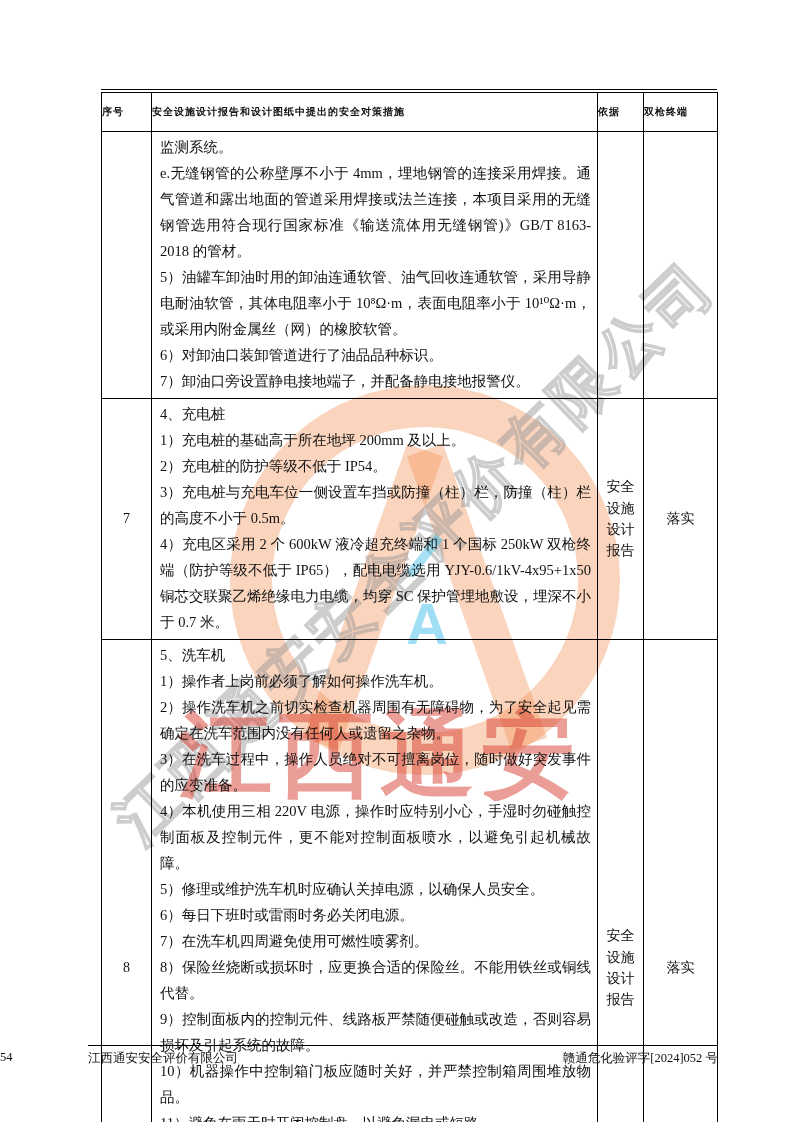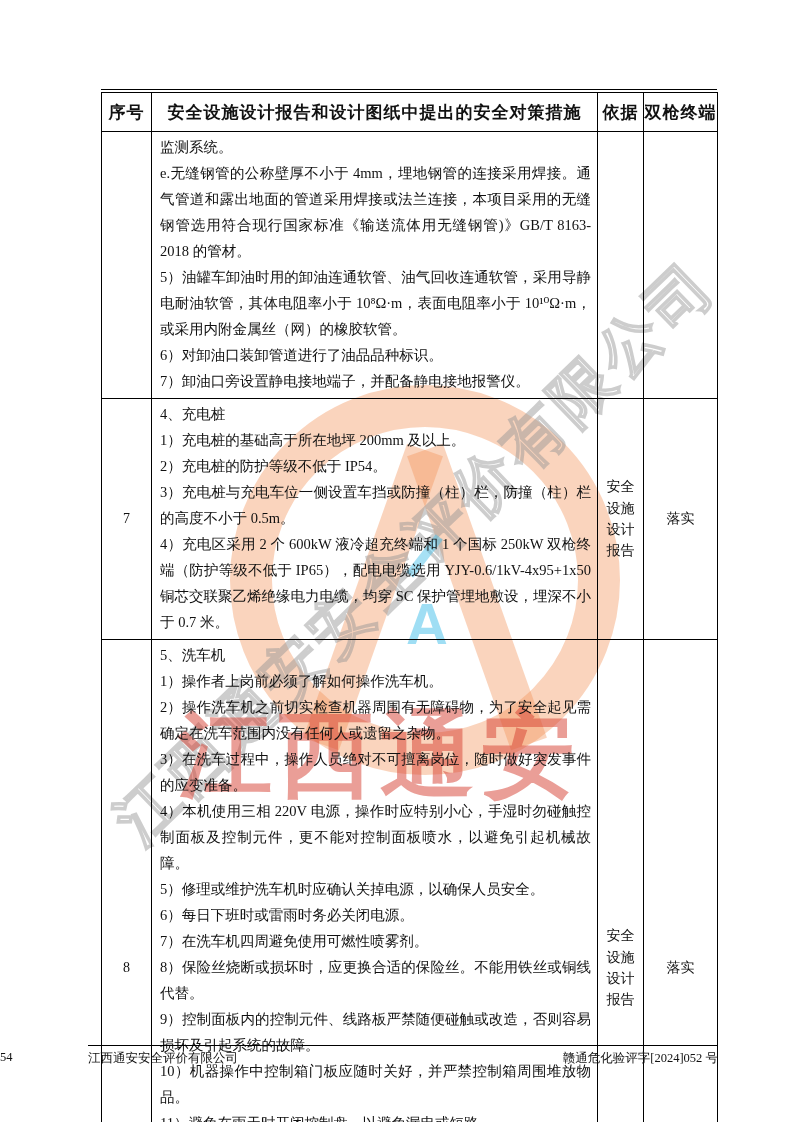--- a/index.html
+++ b/index.html
@@ -41,21 +41,21 @@
     position:absolute;top:61px;left:0;width:100%;
     text-align:center;font-size:12.5px;letter-spacing:0.5px;
   }
   .topline{position:absolute;left:101px;top:89px;width:616px;border-top:1px solid #000;}
   table.doc-table{
     position:absolute;left:101px;top:92px;width:616px;
     border-collapse:collapse;table-layout:fixed;background:transparent;
   }
   .doc-table th,.doc-table td{border:1.5px solid #000;}
   .doc-table th{
-    height:34px;font-size:17px;font-weight:bold;text-align:center;
+    height:34px;font-size:10px;font-weight:bold;text-align:left;
     padding:2px 0;letter-spacing:1px;
   }
   .col-seq{width:50px;}
   .col-measures{width:446px;}
   .col-basis{width:46px;}
   .col-status{width:74px;}
   td.seq-cell,td.basis-cell,td.status-cell{
     text-align:center;vertical-align:middle;
     font-size:14px;line-height:21.4px;white-space:pre-line;
   }

